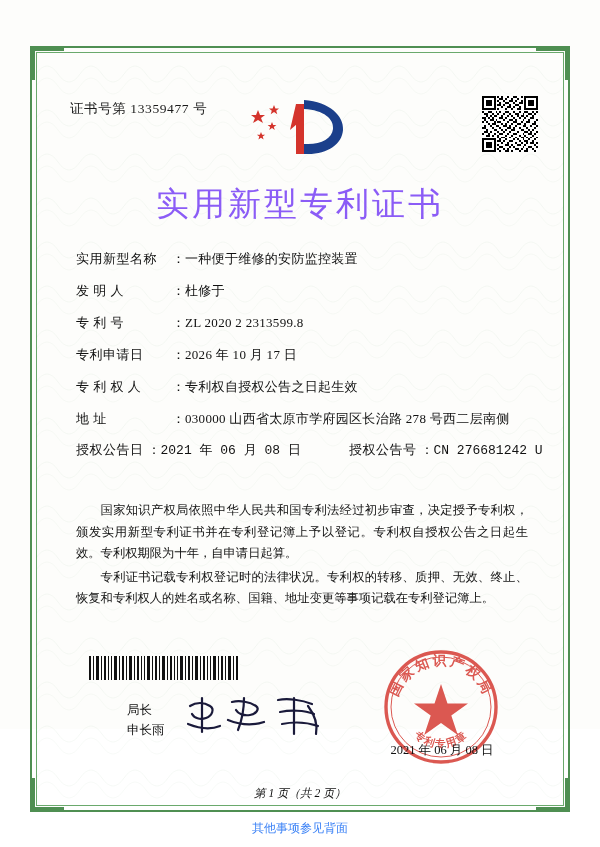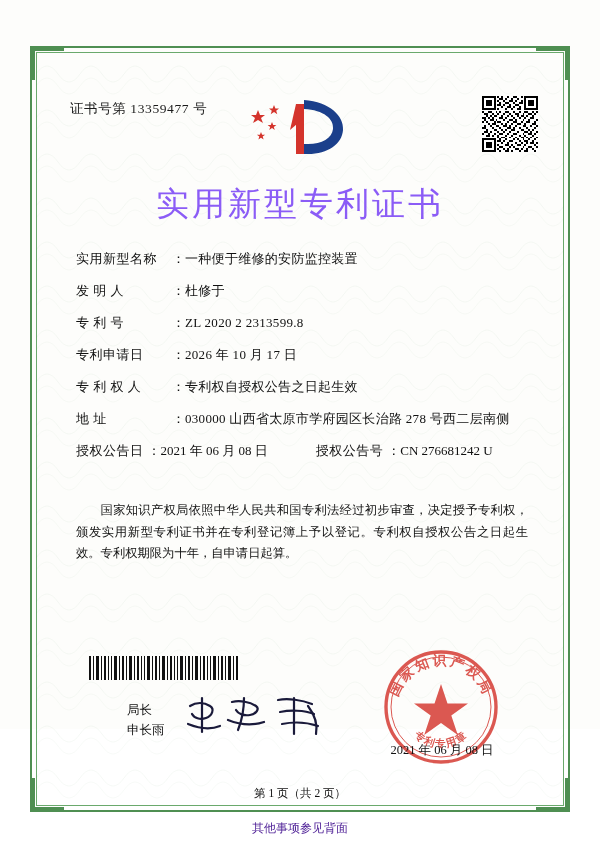--- a/index.html
+++ b/index.html
@@ -133,20 +133,21 @@
     flex: 1 1 auto;
     color: #111;
     letter-spacing: 0.3px;
   }
 
   
   .field-row.dual .sub {
     display: flex;
     align-items: center;
     flex: 0 0 auto;
+    font-family: Liberation Mono, monospace;
   }
   .field-row.dual .sub.right {
     margin-left: 48px;
   }
   .field-row.dual .sub .field-label {
     width: auto;
     flex: 0 0 auto;
     padding-right: 4px;
   }
 
@@ -214,28 +215,29 @@
   }
 
   
   .page-no {
     position: absolute;
     left: 0; right: 0;
     top: 786px;
     text-align: center;
     font-size: 11.5px;
     color: #111;
+    font-style: italic;
   }
   .footer-note {
     position: absolute;
     left: 0; right: 0;
     top: 820px;
     text-align: center;
     font-size: 12px;
-    color: #4c1d95;
+    color: #3b82f6;
   }
 </style>
 </head>
 <body>
 
 <div class="page">
 
   <div class="border-outer"></div>
   <div class="border-inner"></div>
   <div class="corner tl"></div>
@@ -539,20 +541,21 @@
         <span class="field-label">授权公告号</span>
         <span class="field-colon">：</span>
         <span>CN 276681242 U</span>
       </span>
     </div>
 
   </div>
 
   <div class="body-text">
     <p>国家知识产权局依照中华人民共和国专利法经过初步审查，决定授予专利权，颁发实用新型专利证书并在专利登记簿上予以登记。专利权自授权公告之日起生效。专利权期限为十年，自申请日起算。</p>
+    <p>专利证书记载专利权登记时的法律状况。专利权的转移、质押、无效、终止、恢复和专利权人的姓名或名称、国籍、地址变更等事项记载在专利登记簿上。</p>
   </div>
 
   <svg class="barcode" viewBox="0 0 152 24" shape-rendering="crispEdges">
     <rect width="152" height="24" fill="#fdfdfb"></rect>
     <g fill="#111111">
       <rect x="1" y="0" width="2" height="24"></rect>
         <rect x="5" y="0" width="1" height="24"></rect>
       <rect x="8" y="0" width="3" height="24"></rect>
         <rect x="13" y="0" width="1" height="24"></rect>
       <rect x="16" y="0" width="2" height="24"></rect>

